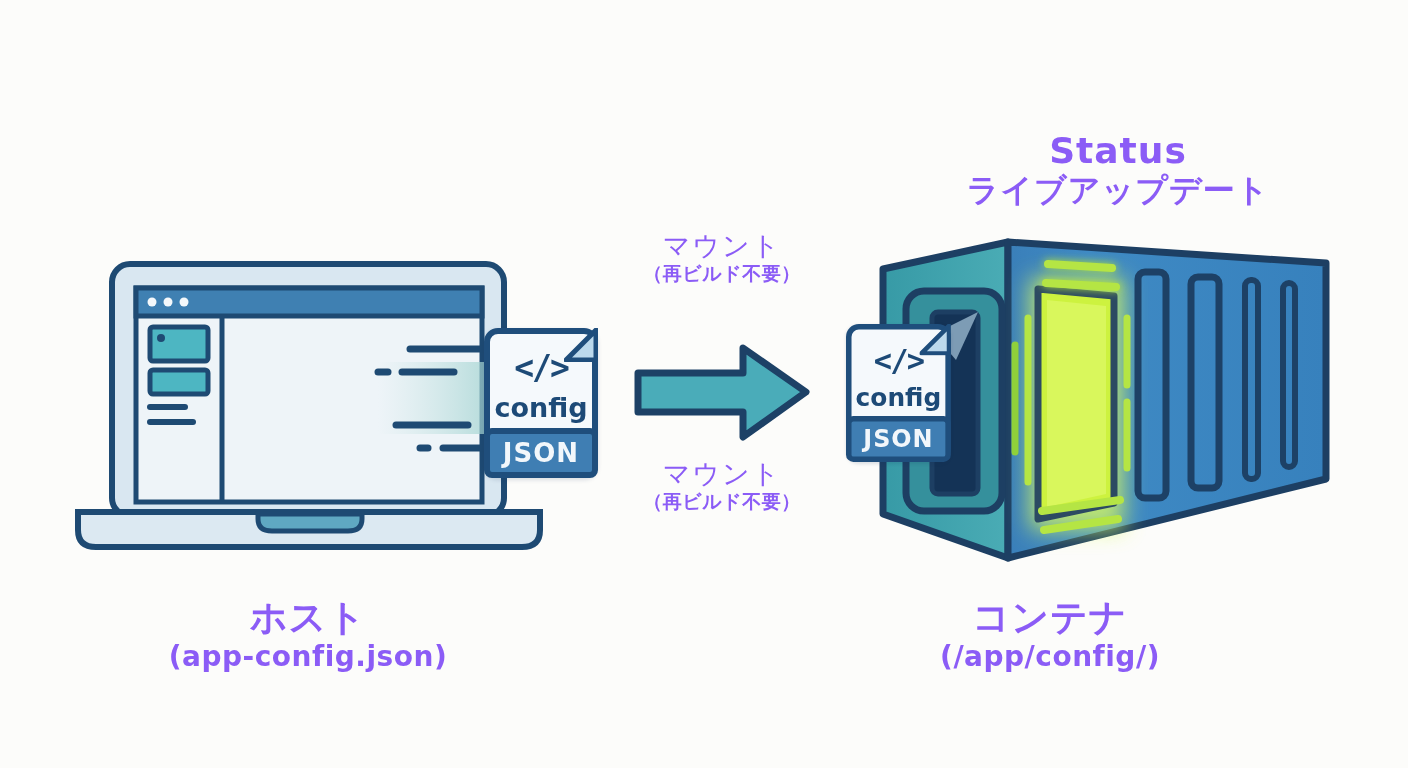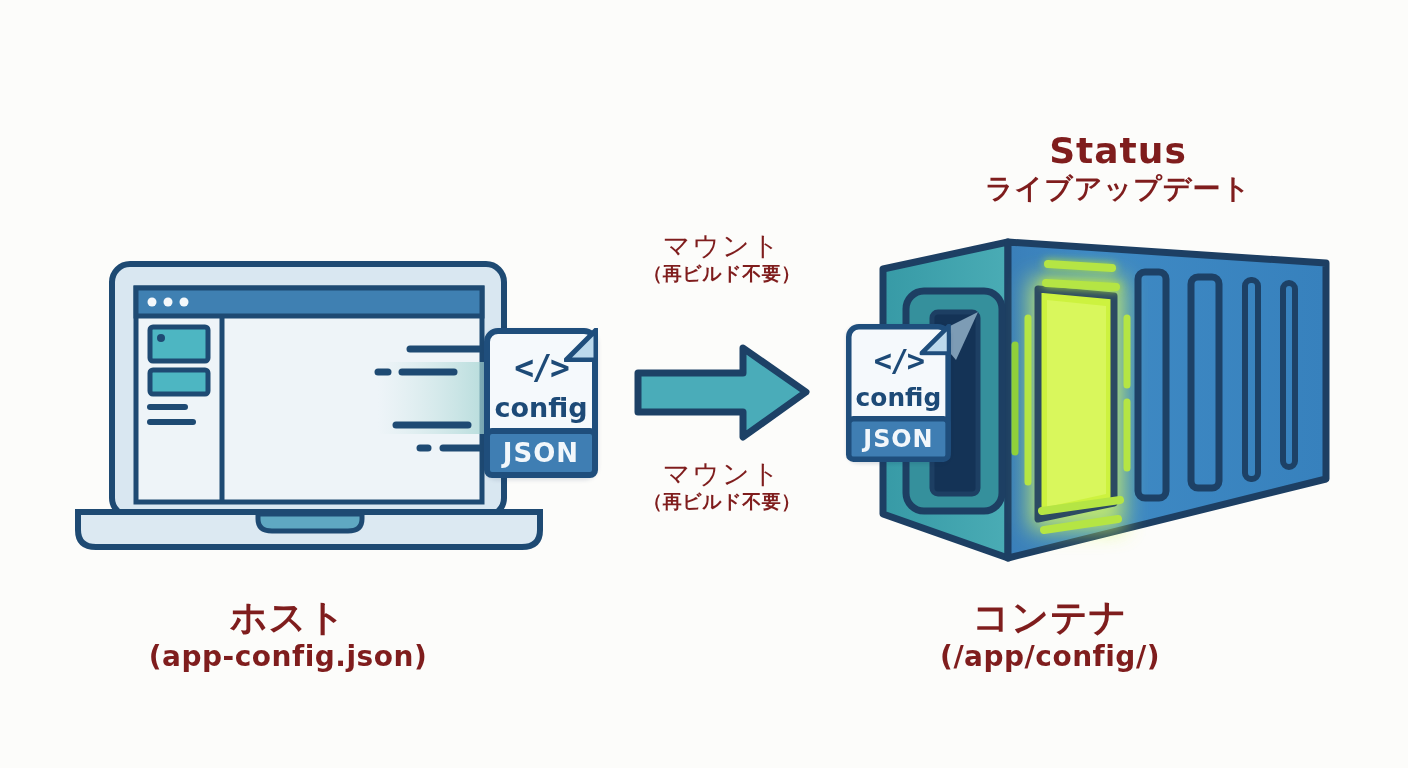--- a/index.html
+++ b/index.html
@@ -6,27 +6,27 @@
   body{
     width:1408px;height:768px;
     background:#fbfbf9;
     font-family:"DejaVu Sans","Liberation Sans",sans-serif;
     overflow:hidden;
   }
   .canvas{position:relative;width:1408px;height:768px;background:#fcfcfa;}
   .art{position:absolute;left:0;top:0;width:1408px;height:768px;}
 
   
-  .caption{position:absolute;transform:translateX(-50%);text-align:center;color:#7f1d1d;line-height:1.18;white-space:nowrap;}
+  .caption{position:absolute;transform:translateX(-50%);text-align:center;color:#8b5cf6;line-height:1.18;white-space:nowrap;}
   .caption .l1{font-size:37px;font-weight:800;letter-spacing:1px;}
   .caption .l2{font-size:28px;font-weight:800;letter-spacing:0.5px;}
   .mount .l1{font-size:27px;font-weight:400;letter-spacing:2px;}
   .mount .l2{font-size:19px;font-weight:800;}
   .status .l1{font-size:36px;font-weight:800;}
-  .status .l2{font-size:28px;font-weight:800;letter-spacing:1px;text-align:center;}
+  .status .l2{font-size:32px;font-weight:800;letter-spacing:1px;text-align:center;}
 
   
   .file-icon{
     position:absolute;width:102px;height:138px;
     background:#f5f9fc;border:6px solid #1f4e7c;border-radius:14px;
     box-shadow:0 2px 4px rgba(20,50,90,.15);
   }
   .file-icon .fold{position:absolute;top:-6px;right:-6px;width:34px;height:34px;}
   .file-icon .code{
     position:absolute;top:14px;left:0;right:0;text-align:center;
@@ -161,21 +161,21 @@
   <div class="caption mount" style="left:722px;top:230px;">
     <div class="l1">マウント</div>
     <div class="l2">（再ビルド不要）</div>
   </div>
 
   <div class="caption mount" style="left:722px;top:458px;">
     <div class="l1">マウント</div>
     <div class="l2">（再ビルド不要）</div>
   </div>
 
-  <div class="caption" style="left:288px;top:596px;">
+  <div class="caption" style="left:308px;top:596px;">
     <div class="l1">ホスト</div>
     <div class="l2">(app-config.json)</div>
   </div>
 
   <div class="caption" style="left:1050px;top:596px;">
     <div class="l1">コンテナ</div>
     <div class="l2">(/app/config/)</div>
   </div>
 
 </div>

